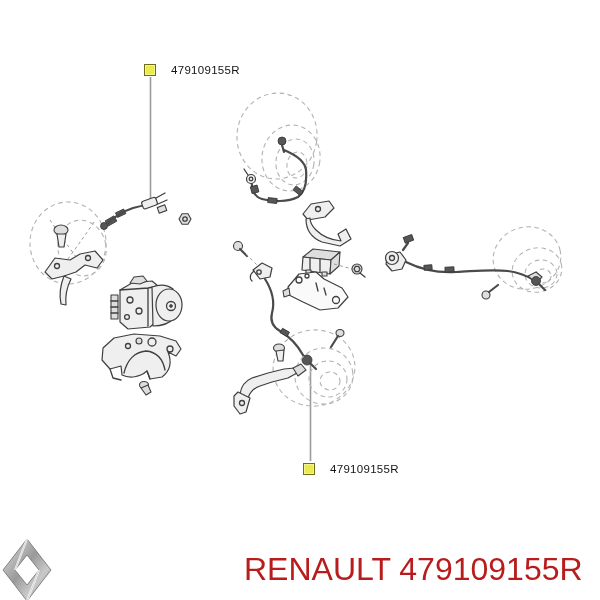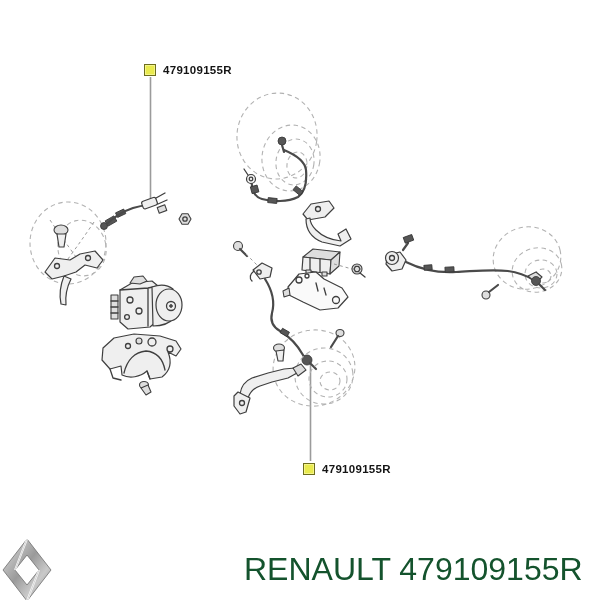--- a/index.html
+++ b/index.html
@@ -12,23 +12,23 @@
   .ln2{stroke:#4a4a4a;fill:none;stroke-width:2.2;stroke-linecap:round;stroke-linejoin:round;}
   .dash{stroke:#b2b2b2;fill:none;stroke-width:1.1;stroke-dasharray:4.5 3.5;}
   .dash2{stroke:#9a9a9a;fill:none;stroke-width:1;stroke-dasharray:3 3;}
   .pale{fill:#efefef;stroke:#3f3f3f;stroke-width:1.2;stroke-linejoin:round;}
   .mid{fill:#dedede;stroke:#3f3f3f;stroke-width:1.1;stroke-linejoin:round;}
   .dark{fill:#565656;stroke:#333333;stroke-width:0.8;}
   .leader{stroke:#9b9b9b;stroke-width:1.6;}
   
   .callout{position:absolute;display:flex;align-items:center;gap:7px;}
   .marker{width:12px;height:12px;background:#e9ea4e;border:1.5px solid #6d6d1d;box-sizing:border-box;box-shadow:inset 0 0 0 1px #f4f58a;}
-  .callout-label{font-size:11.5px;font-weight:bold;color:#141414;letter-spacing:0.3px;white-space:nowrap;}
+  .callout-label{font-size:11.5px;font-weight:normal;color:#141414;letter-spacing:0.3px;white-space:nowrap;margin-left:8px;}
   
-  .caption{position:absolute;left:244px;top:551px;font-size:32px;line-height:37px;color:#14532d;white-space:nowrap;}
+  .caption{position:absolute;left:244px;top:551px;font-size:32px;line-height:37px;color:#b91c1c;white-space:nowrap;}
   #logo{position:absolute;left:1px;top:538px;}
 </style>
 </head>
 <body>
 
 <div class="stage" style="background: rgb(255, 255, 255);">
 
   <svg id="diagram" width="600" height="540" viewBox="0 0 600 540">
 
     <g>

